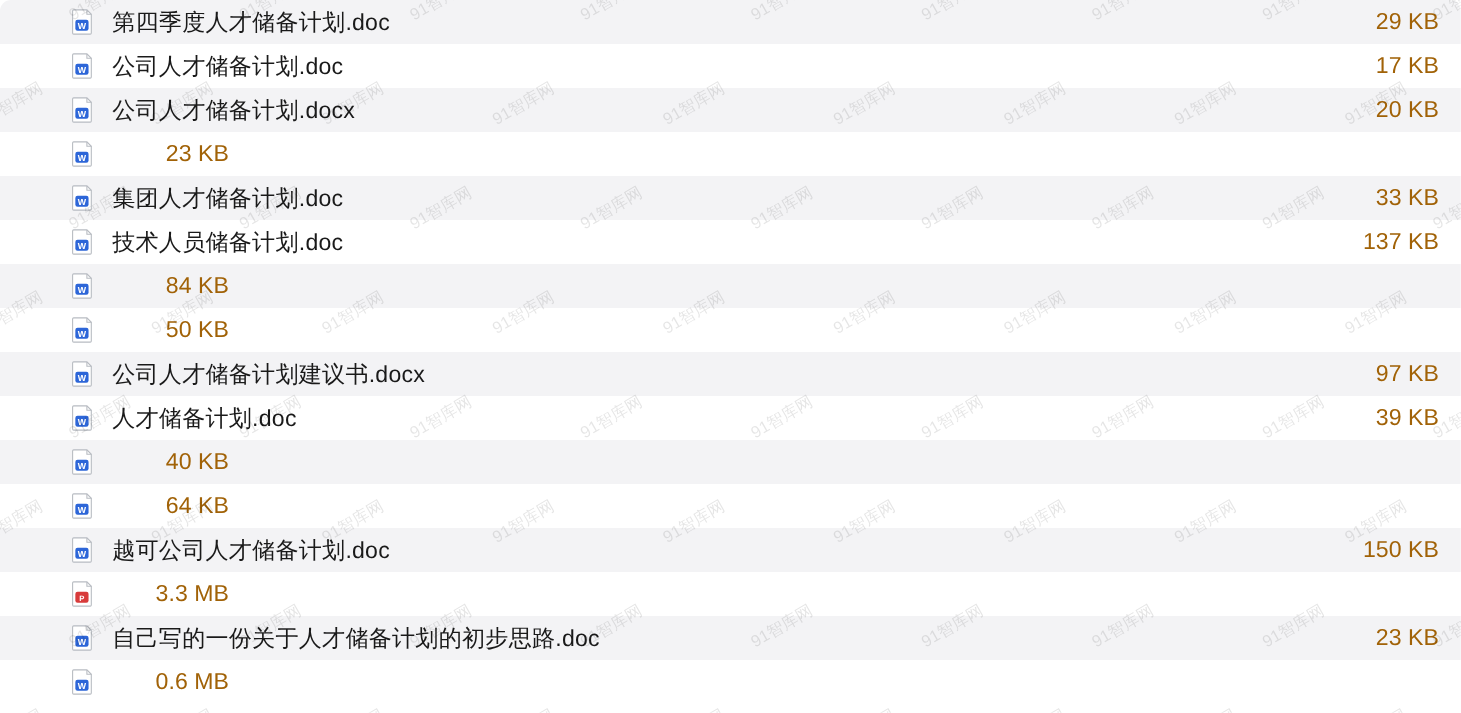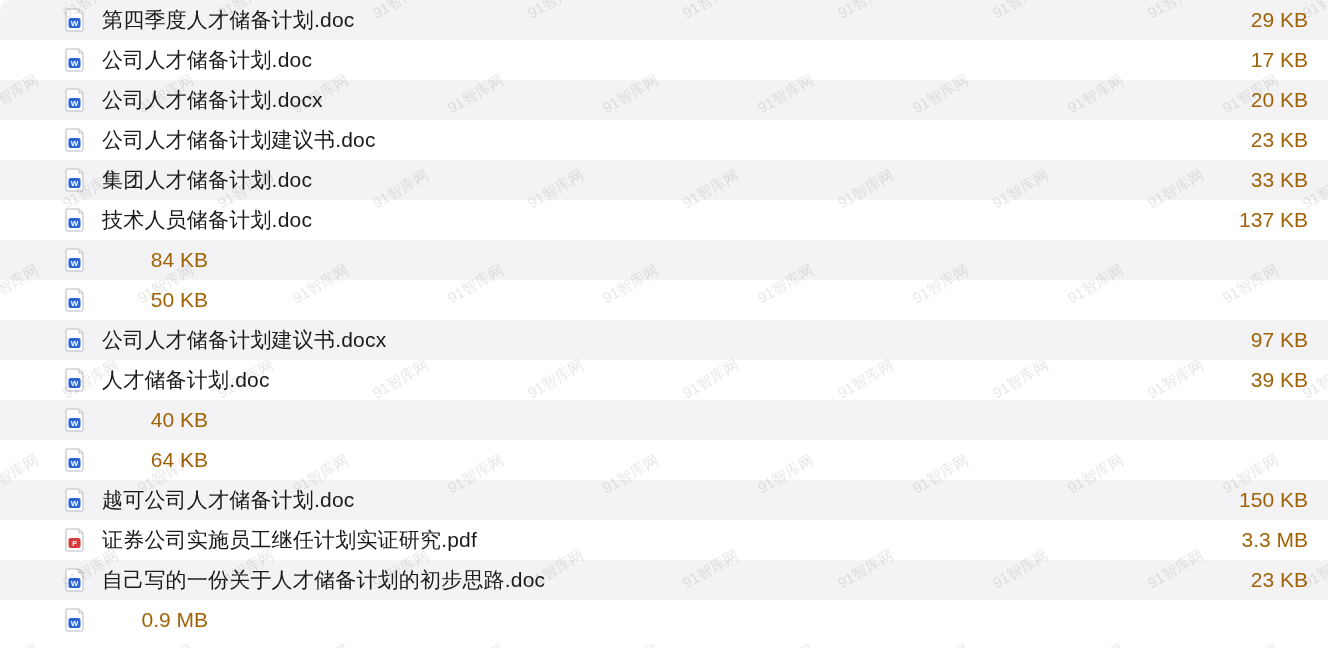--- a/index.html
+++ b/index.html
@@ -123,21 +123,20 @@
     </div>
     <div class="file-row">
       <span class="file-icon">
         <svg viewBox="0 0 22 24">
     <path d="M3 1 h12 l4 4 v17 a1 1 0 0 1 -1 1 h-15 a1 1 0 0 1 -1 -1 v-20 a1 1 0 0 1 1 -1 z" fill="#ffffff" stroke="#b8bcc2" stroke-width="1"></path>
     <path d="M15 1 v4 h4" fill="none" stroke="#b8bcc2" stroke-width="1"></path>
     <rect x="4.5" y="10" width="12" height="10" rx="2" fill="#2d66d8"></rect>
     <text x="10.5" y="18" font-size="8" font-weight="bold" fill="#ffffff" text-anchor="middle" font-family="Arial">W</text>
   </svg>
       </span>
-      <span class="file-name">公司人才储备计划建议书.doc</span>
       <span class="file-size">23 KB</span>
     </div>
     <div class="file-row">
       <span class="file-icon">
         <svg viewBox="0 0 22 24">
     <path d="M3 1 h12 l4 4 v17 a1 1 0 0 1 -1 1 h-15 a1 1 0 0 1 -1 -1 v-20 a1 1 0 0 1 1 -1 z" fill="#ffffff" stroke="#b8bcc2" stroke-width="1"></path>
     <path d="M15 1 v4 h4" fill="none" stroke="#b8bcc2" stroke-width="1"></path>
     <rect x="4.5" y="10" width="12" height="10" rx="2" fill="#2d66d8"></rect>
     <text x="10.5" y="18" font-size="8" font-weight="bold" fill="#ffffff" text-anchor="middle" font-family="Arial">W</text>
   </svg>
@@ -239,21 +238,20 @@
     </div>
     <div class="file-row">
       <span class="file-icon">
         <svg viewBox="0 0 22 24">
     <path d="M3 1 h12 l4 4 v17 a1 1 0 0 1 -1 1 h-15 a1 1 0 0 1 -1 -1 v-20 a1 1 0 0 1 1 -1 z" fill="#ffffff" stroke="#b8bcc2" stroke-width="1"></path>
     <path d="M15 1 v4 h4" fill="none" stroke="#b8bcc2" stroke-width="1"></path>
     <rect x="4.5" y="10" width="12" height="10" rx="2" fill="#d83b3b"></rect>
     <text x="10.5" y="18" font-size="7" font-weight="bold" fill="#ffffff" text-anchor="middle" font-family="Arial">P</text>
   </svg>
       </span>
-      <span class="file-name">证券公司实施员工继任计划实证研究.pdf</span>
       <span class="file-size">3.3 MB</span>
     </div>
     <div class="file-row">
       <span class="file-icon">
         <svg viewBox="0 0 22 24">
     <path d="M3 1 h12 l4 4 v17 a1 1 0 0 1 -1 1 h-15 a1 1 0 0 1 -1 -1 v-20 a1 1 0 0 1 1 -1 z" fill="#ffffff" stroke="#b8bcc2" stroke-width="1"></path>
     <path d="M15 1 v4 h4" fill="none" stroke="#b8bcc2" stroke-width="1"></path>
     <rect x="4.5" y="10" width="12" height="10" rx="2" fill="#2d66d8"></rect>
     <text x="10.5" y="18" font-size="8" font-weight="bold" fill="#ffffff" text-anchor="middle" font-family="Arial">W</text>
   </svg>
@@ -263,21 +261,21 @@
     </div>
     <div class="file-row">
       <span class="file-icon">
         <svg viewBox="0 0 22 24">
     <path d="M3 1 h12 l4 4 v17 a1 1 0 0 1 -1 1 h-15 a1 1 0 0 1 -1 -1 v-20 a1 1 0 0 1 1 -1 z" fill="#ffffff" stroke="#b8bcc2" stroke-width="1"></path>
     <path d="M15 1 v4 h4" fill="none" stroke="#b8bcc2" stroke-width="1"></path>
     <rect x="4.5" y="10" width="12" height="10" rx="2" fill="#2d66d8"></rect>
     <text x="10.5" y="18" font-size="8" font-weight="bold" fill="#ffffff" text-anchor="middle" font-family="Arial">W</text>
   </svg>
       </span>
-      <span class="file-size">0.9 MB</span>
+      <span class="file-size">0.6 MB</span>
     </div>
   </div>
 
 <div class="watermark" id="watermark">
     <span style="left: 60px; top: -10px;">91智库网</span>
     <span style="left: 215px; top: -10px;">91智库网</span>
     <span style="left: 370px; top: -10px;">91智库网</span>
     <span style="left: 525px; top: -10px;">91智库网</span>
     <span style="left: 680px; top: -10px;">91智库网</span>
     <span style="left: 835px; top: -10px;">91智库网</span>

